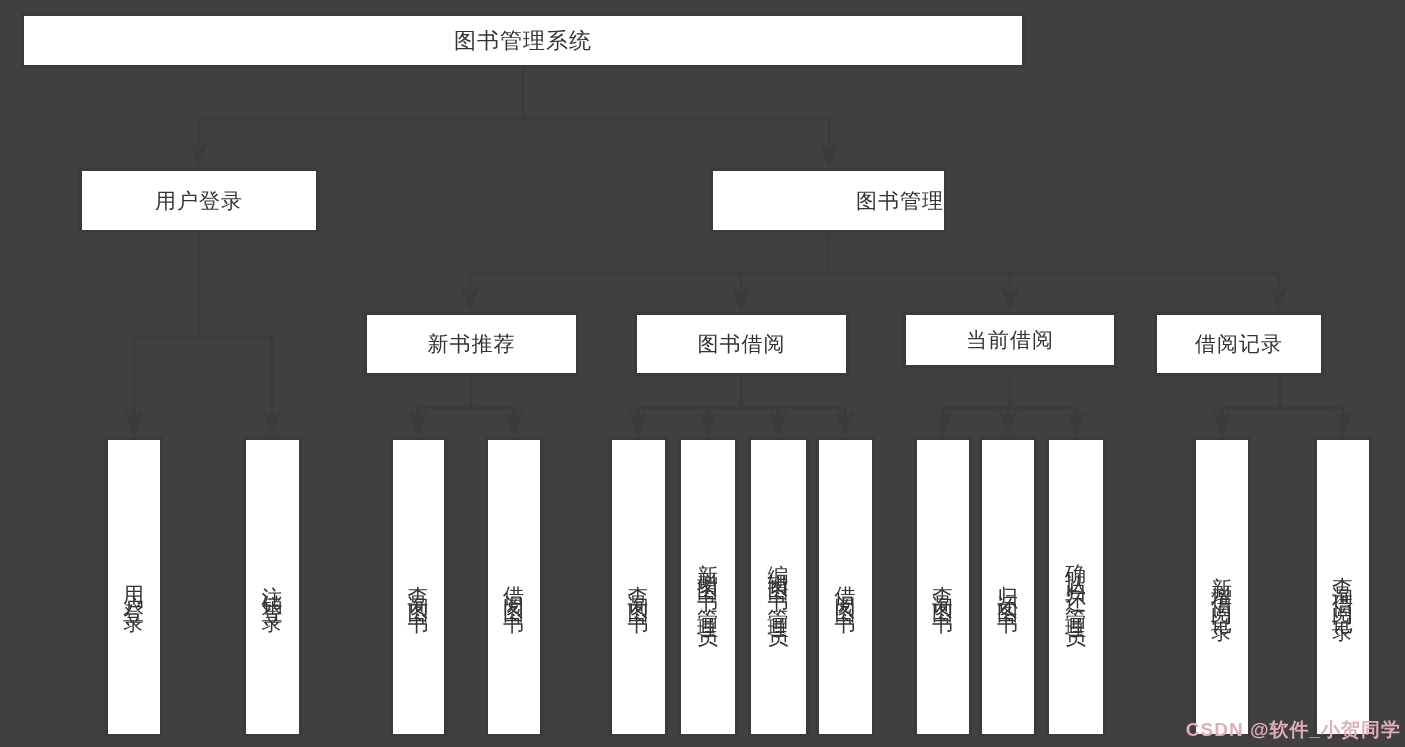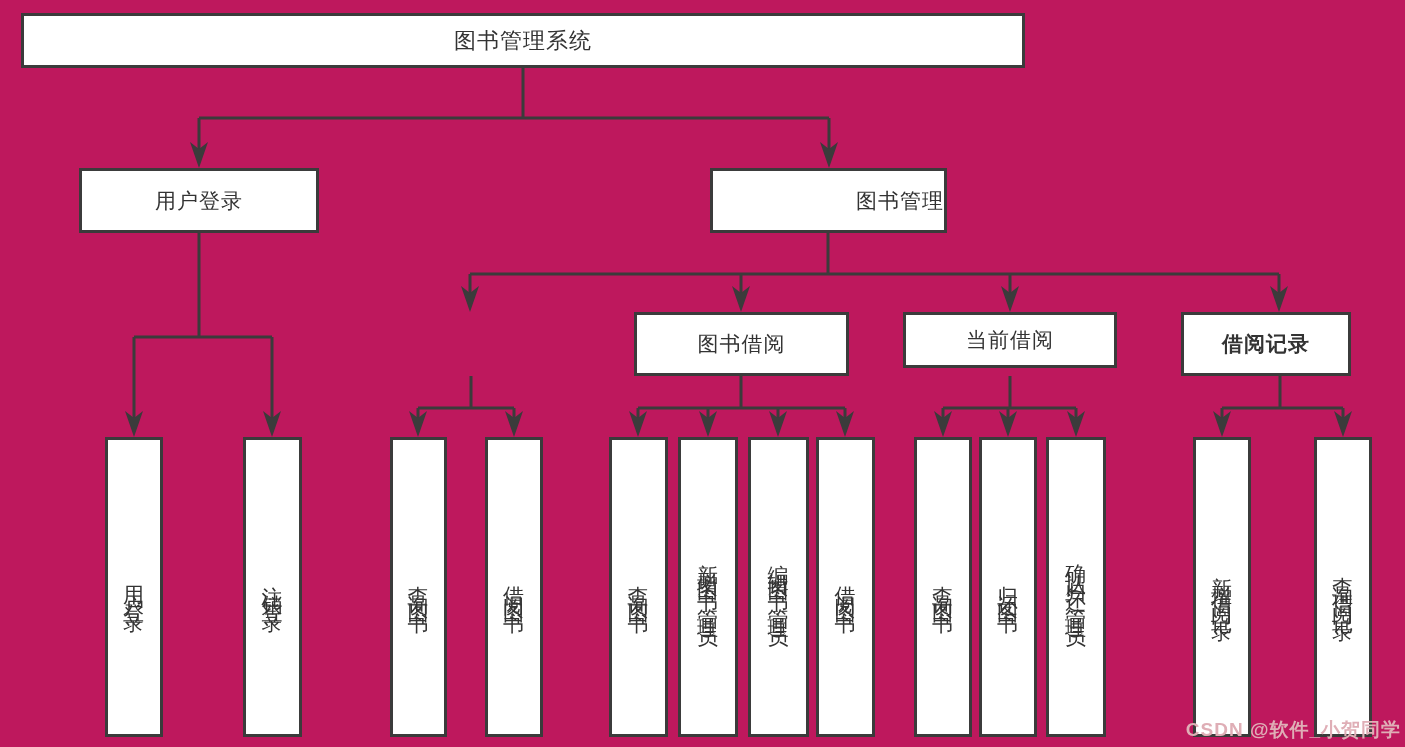--- a/index.html
+++ b/index.html
@@ -1,19 +1,19 @@
 <!DOCTYPE html>
 <html><head>
 <meta charset="utf-8">
 <style>
   html,body{margin:0;padding:0;background:#fff;}
   #canvas{
     position:relative;
     width:1405px;height:747px;
-    background:#be185d;
+    background:#404040;
     font-family:"Liberation Sans","DejaVu Sans",sans-serif;
     overflow:hidden;
   }
   #wires{position:absolute;left:0;top:0;width:1405px;height:747px;}
   .hbox{
     position:absolute;
     box-sizing:border-box;
     border:3px solid #3b3b3b;
     background:#ffffff;
     display:flex;align-items:center;justify-content:center;
@@ -113,27 +113,30 @@
     <span>图书管理系统</span>
   </div>
 
   <div class="hbox" style="left:79px;top:168px;width:240px;height:65px;">
     <span>用户登录</span>
   </div>
   <div class="hbox" style="left:710px;top:168px;width:237px;height:65px;justify-content:flex-end;">
     <span>图书管理</span>
   </div>
 
+  <div class="hbox" style="left:364px;top:312px;width:215px;height:64px;">
+    <span>新书推荐</span>
+  </div>
   <div class="hbox" style="left:634px;top:312px;width:215px;height:64px;">
     <span>图书借阅</span>
   </div>
   <div class="hbox" style="left:903px;top:312px;width:214px;height:56px;">
     <span>当前借阅</span>
   </div>
-  <div class="hbox" style="left:1181px;top:312px;width:170px;height:64px;font-weight:bold;">
+  <div class="hbox" style="left:1154px;top:312px;width:170px;height:64px;">
     <span>借阅记录</span>
   </div>
 
   <div class="vbox" style="left:105px;width:58px;">
     <span>用户登录</span>
   </div>
   <div class="vbox" style="left:243px;width:59px;">
     <span>注销登录</span>
   </div>
 

